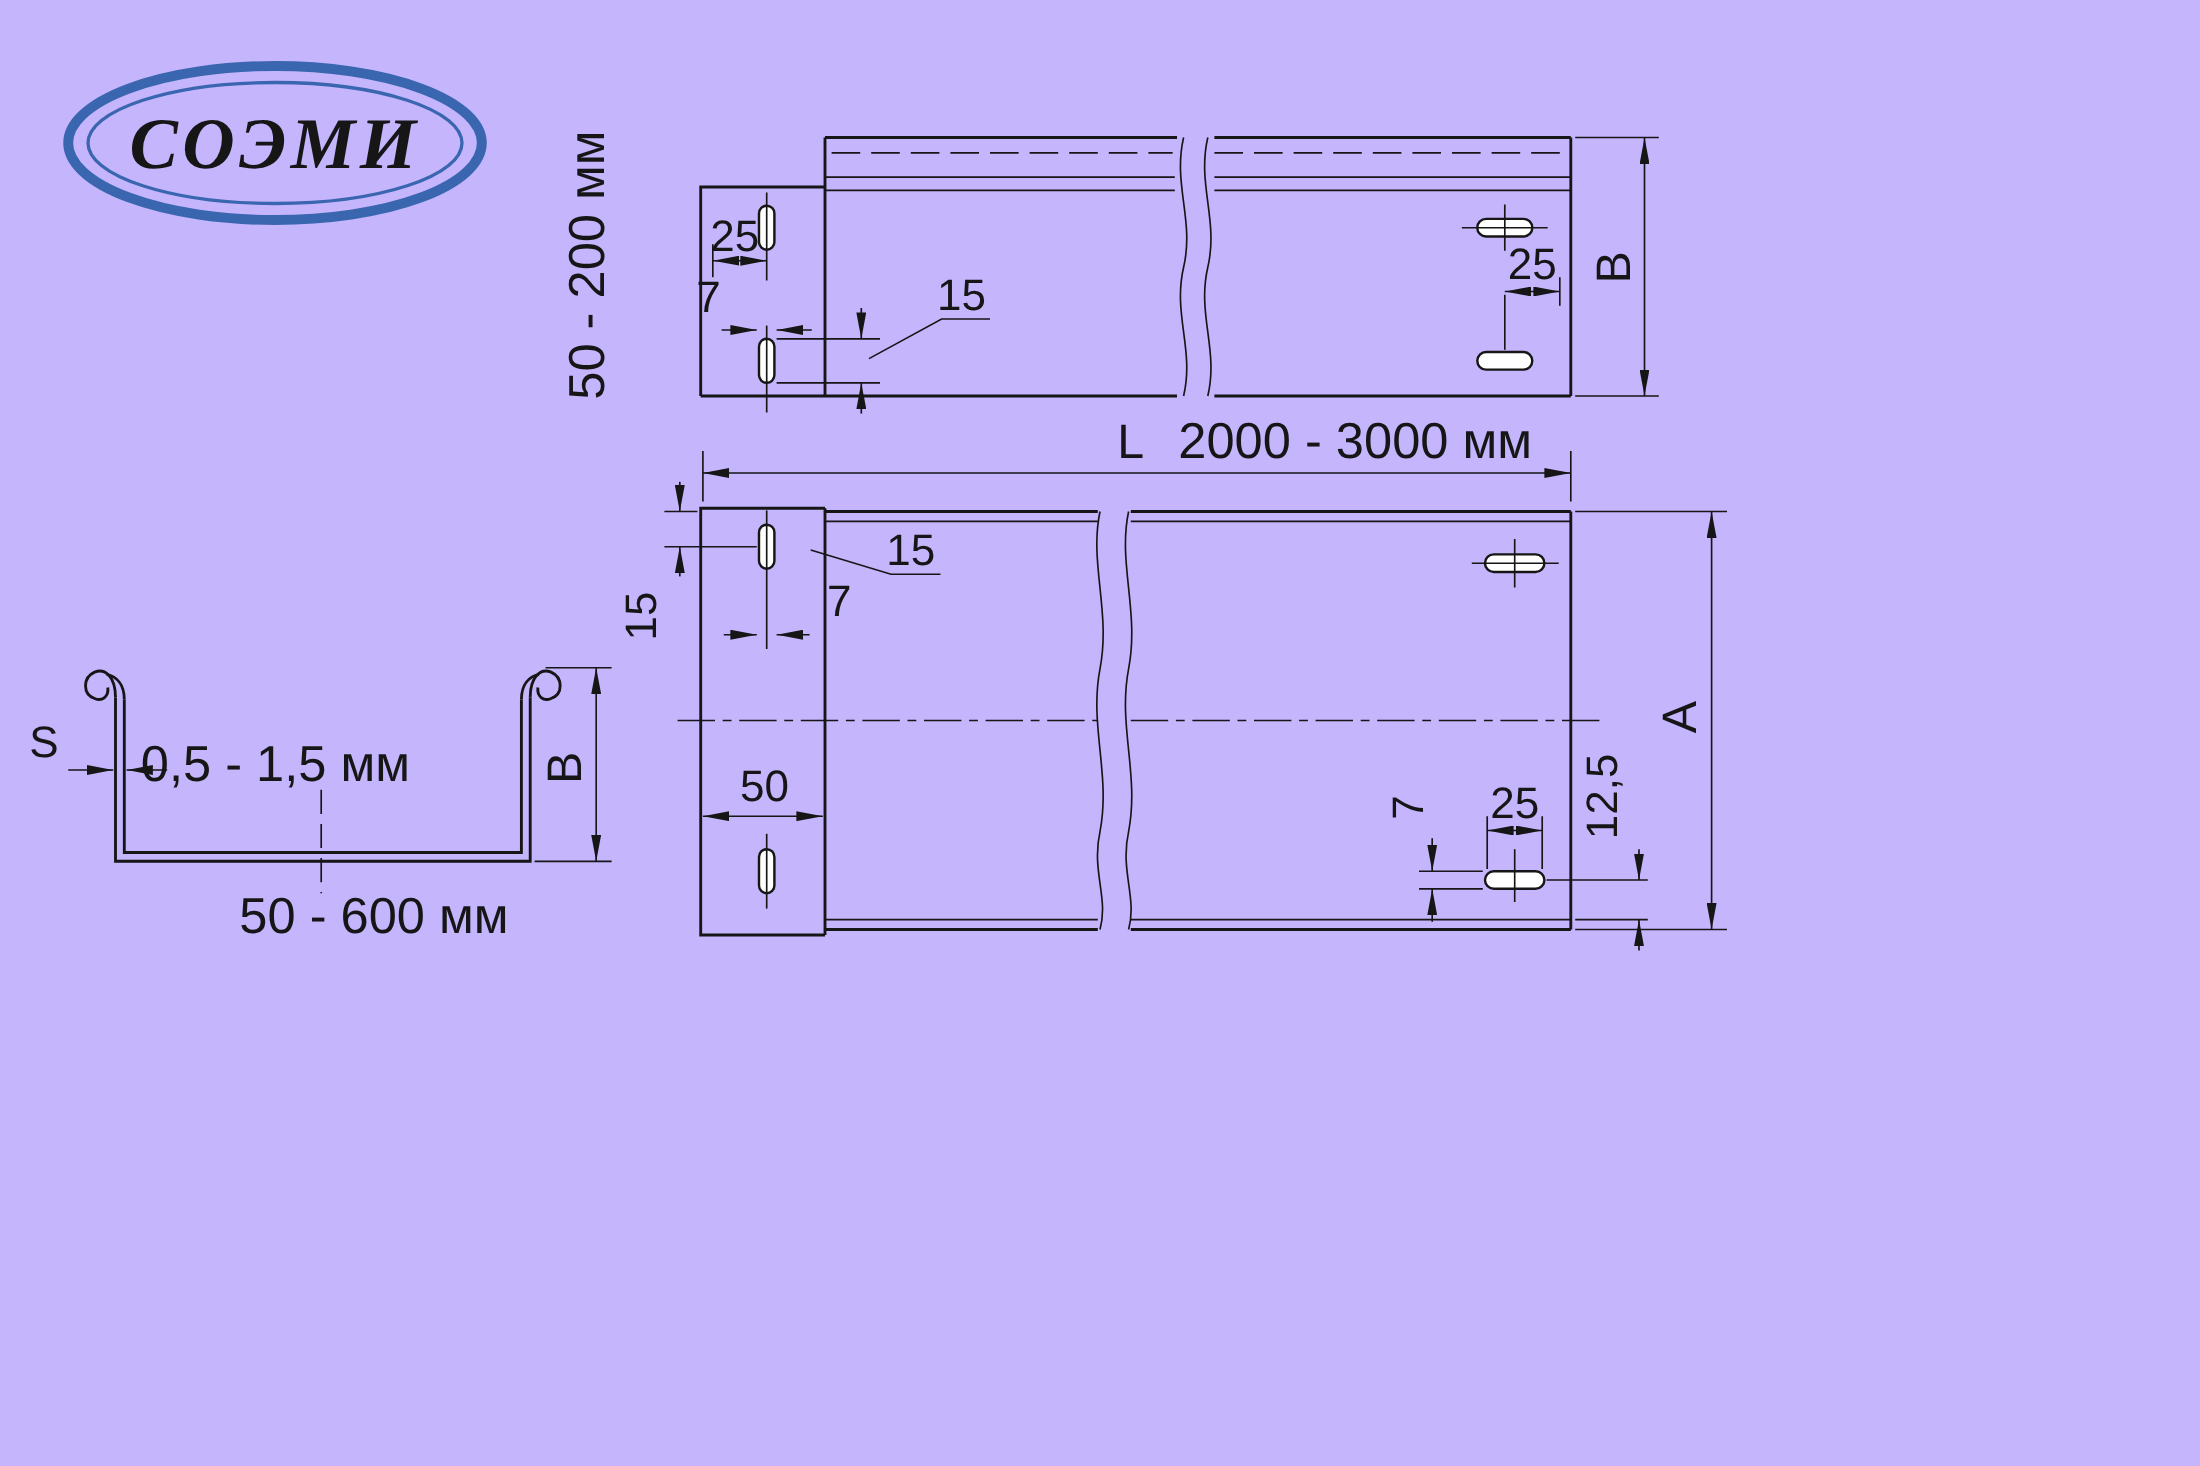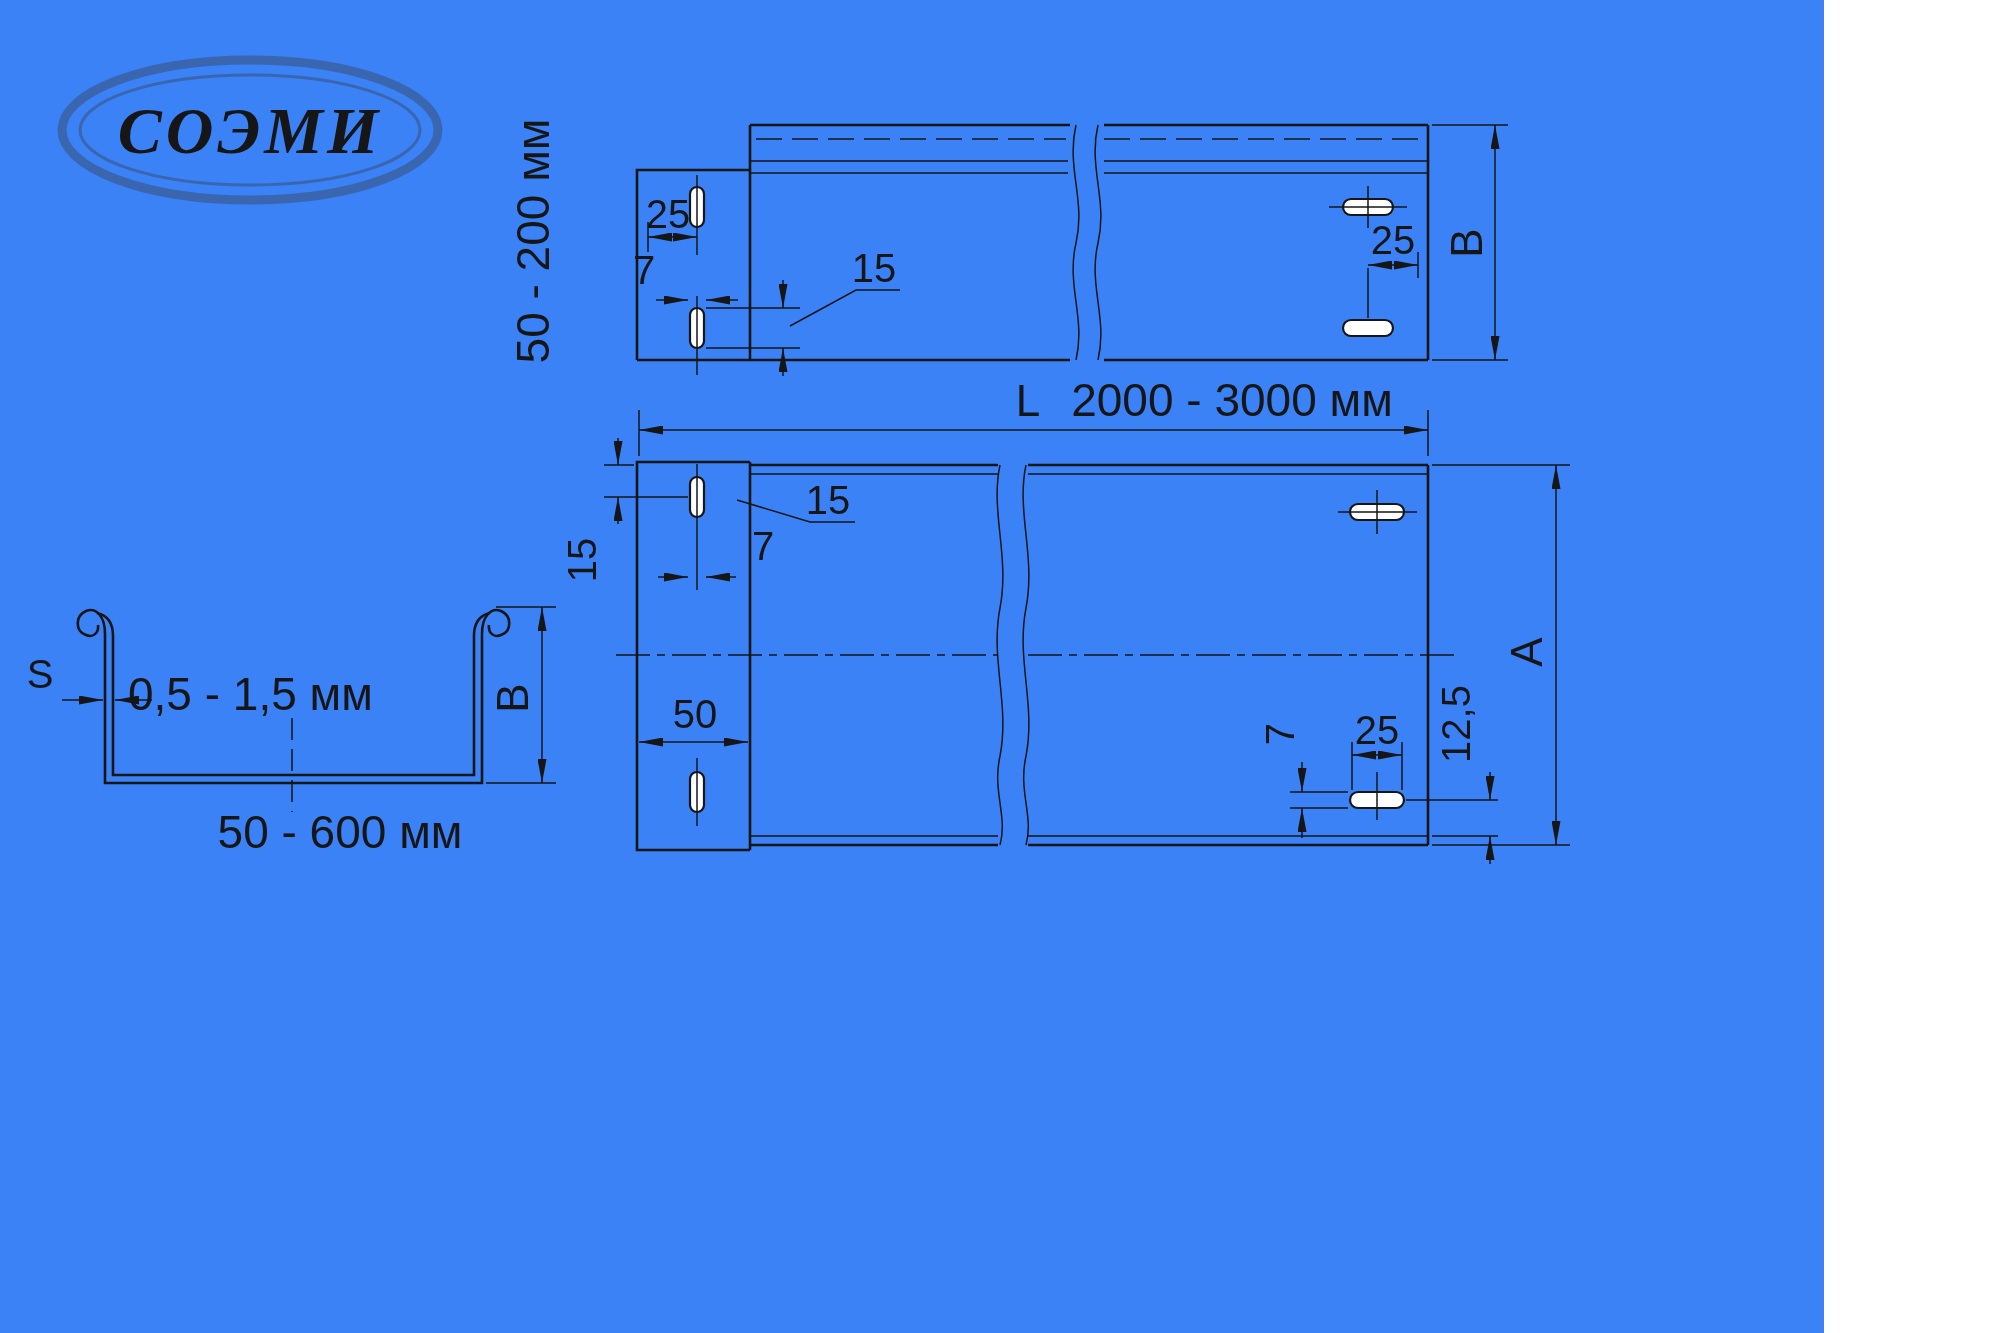--- a/index.html
+++ b/index.html
@@ -1,16 +1,16 @@
 <!DOCTYPE html>
 <html><head>
 <meta charset="utf-8">
 <style>
   html,body{margin:0;padding:0;background:#ffffff;}
-  .canvas{position:relative;width:1824px;height:1333px;background:#3b82f6;overflow:hidden;}
+  .canvas{position:relative;width:2000px;height:1333px;background:#c4b5fd;overflow:hidden;}
   svg{display:block;}
   .obj{stroke:#161616;stroke-width:2.6;fill:none;stroke-linejoin:miter;}
   .thin{stroke:#161616;stroke-width:1.5;fill:none;}
   .slot{stroke:#161616;stroke-width:2.2;fill:#ffffff;}
   text{font-family:"Liberation Sans",sans-serif;fill:#161616;stroke:none;}
   .dim{font-size:40px;}
   .letter{font-size:44px;}
   .range{font-size:46px;}
   .logo-text{font-family:"Liberation Serif",serif;font-style:italic;font-weight:700;font-size:66px;letter-spacing:4px;}
 </style>

